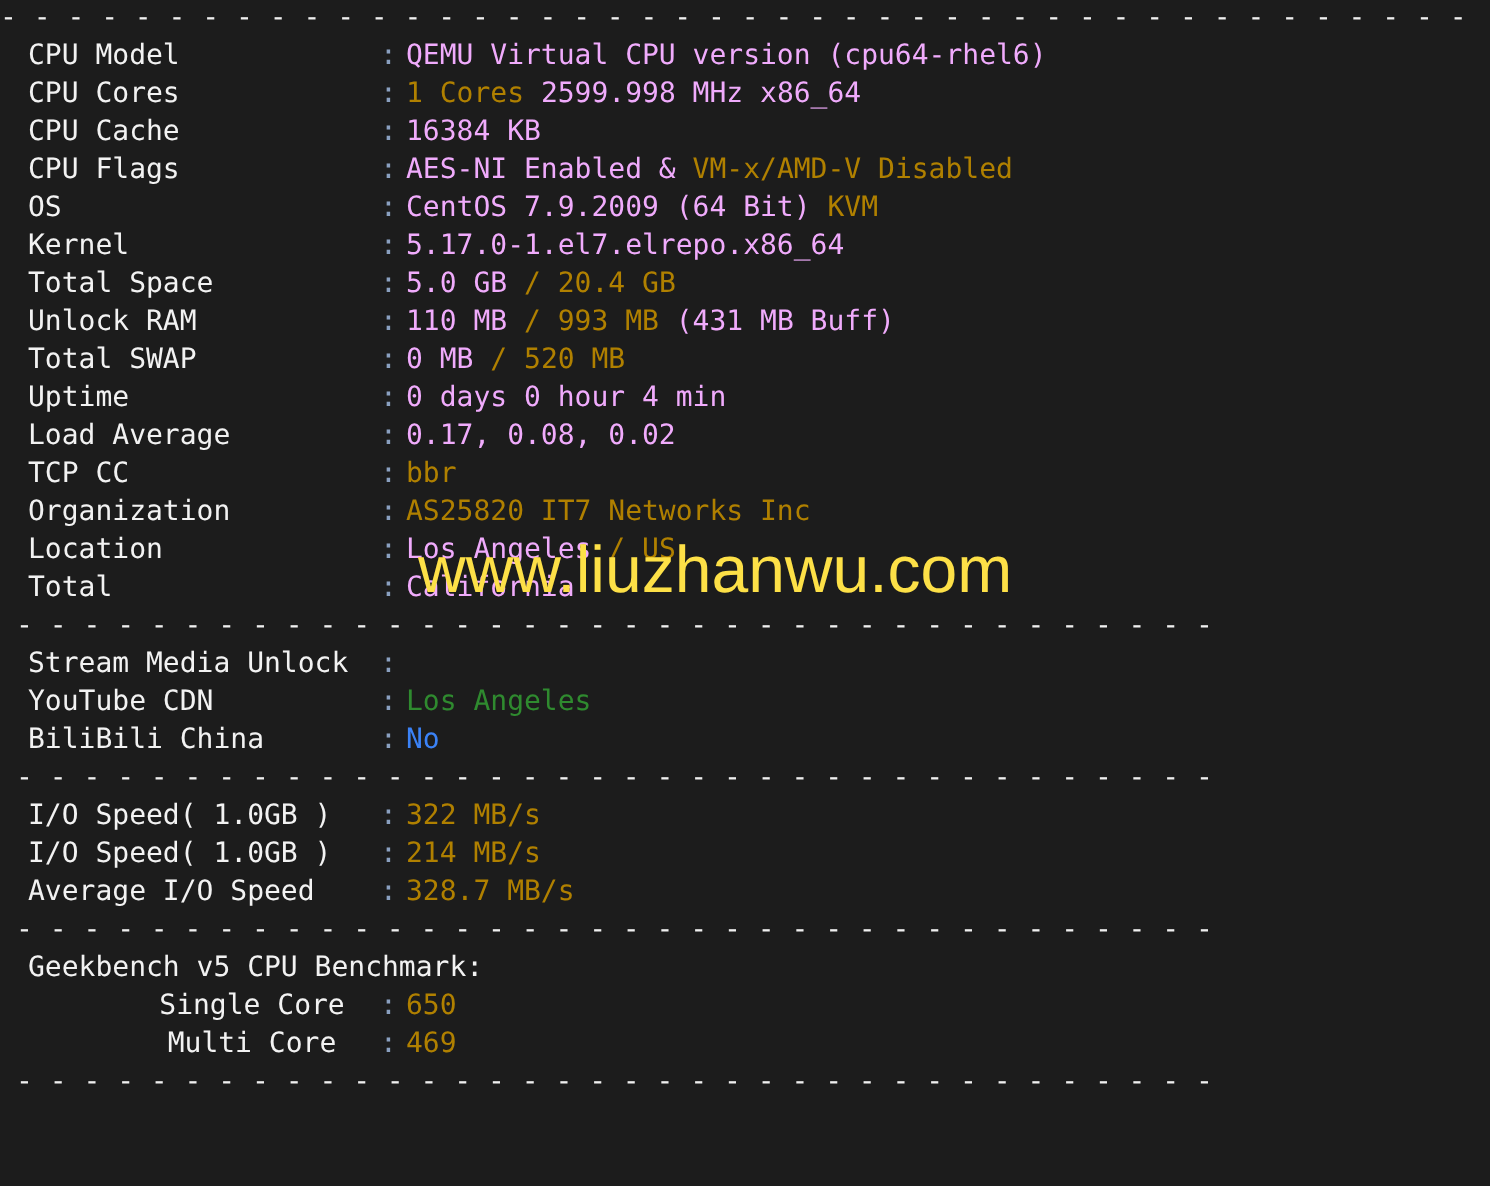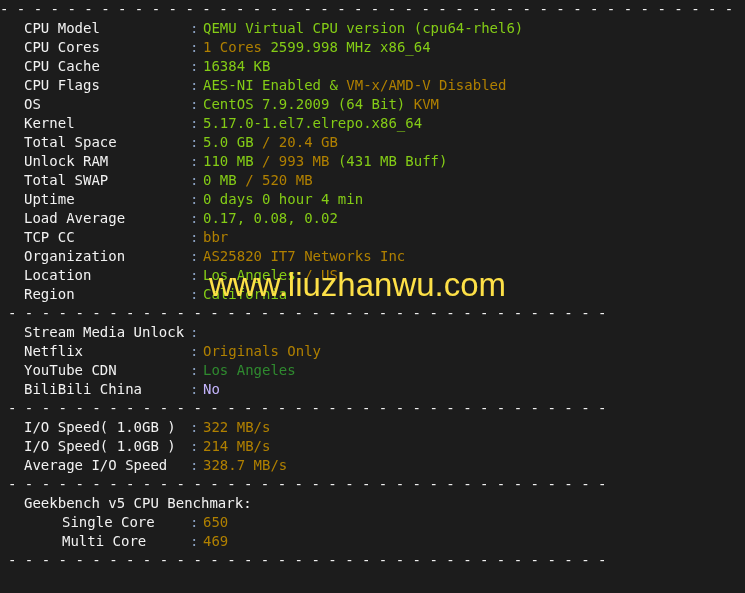--- a/index.html
+++ b/index.html
@@ -51,39 +51,40 @@
   
   .row {
     height: 19px;
     line-height: 19px;
     white-space: pre;
     overflow: hidden;
   }
   .label {
     display: inline-block;
     width: 190px;
-    padding-left: 24px;
+    padding-left: 14px;
     box-sizing: border-box;
     color: #f2f2f2;
     white-space: pre;
   }
   .label.indent {
     padding-left: 62px;
+    text-align: center;
   }
   .colon {
     display: inline-block;
     width: 13px;
     color: #8aa0c0;
   }
   .val { white-space: pre; }
 
-  .c-cyan   { color: #84cc16; }
+  .c-cyan   { color: #f0abfc; }
   .c-amber  { color: #b08000; }
   .c-green  { color: #2f8a2f; }
-  .c-red    { color: #c4b5fd; }
+  .c-red    { color: #3b82f6; }
 
   
   #watermark {
     position: absolute;
     left: 209px;
     top: 268px;
     font-family: "Liberation Sans", "DejaVu Sans", sans-serif;
     font-size: 33px;
     line-height: 33px;
     font-weight: 400;
@@ -110,30 +111,29 @@
       <div class="row"><span class="label">OS</span><span class="colon">:</span><span class="val c-cyan">CentOS 7.9.2009 (64 Bit) </span><span class="val c-amber">KVM</span></div>
       <div class="row"><span class="label">Kernel</span><span class="colon">:</span><span class="val c-cyan">5.17.0-1.el7.elrepo.x86_64</span></div>
       <div class="row"><span class="label">Total Space</span><span class="colon">:</span><span class="val c-cyan">5.0 GB </span><span class="val c-amber">/ 20.4 GB</span></div>
       <div class="row"><span class="label">Unlock RAM</span><span class="colon">:</span><span class="val c-cyan">110 MB </span><span class="val c-amber">/ 993 MB </span><span class="val c-cyan">(431 MB Buff)</span></div>
       <div class="row"><span class="label">Total SWAP</span><span class="colon">:</span><span class="val c-cyan">0 MB </span><span class="val c-amber">/ 520 MB</span></div>
       <div class="row"><span class="label">Uptime</span><span class="colon">:</span><span class="val c-cyan">0 days 0 hour 4 min</span></div>
       <div class="row"><span class="label">Load Average</span><span class="colon">:</span><span class="val c-cyan">0.17, 0.08, 0.02</span></div>
       <div class="row"><span class="label">TCP CC</span><span class="colon">:</span><span class="val c-amber">bbr</span></div>
       <div class="row"><span class="label">Organization</span><span class="colon">:</span><span class="val c-amber">AS25820 IT7 Networks Inc</span></div>
       <div class="row"><span class="label">Location</span><span class="colon">:</span><span class="val c-cyan">Los Angeles </span><span class="val c-amber">/ US</span></div>
-      <div class="row"><span class="label">Region</span><span class="colon">:</span><span class="val c-cyan">California</span></div>
+      <div class="row"><span class="label">Total</span><span class="colon">:</span><span class="val c-cyan">California</span></div>
     </div>
 
   <div class="sep inset">
     <span class="dashes">- - - - - - - - - - - - - - - - - - - - - - - - - - - - - - - - - - - - </span>
   </div>
 
   <div id="stream-media">
       <div class="row"><span class="label">Stream Media Unlock</span><span class="colon">:</span></div>
-      <div class="row"><span class="label">Netflix</span><span class="colon">:</span><span class="val c-amber">Originals Only</span></div>
       <div class="row"><span class="label">YouTube CDN</span><span class="colon">:</span><span class="val c-green">Los Angeles</span></div>
       <div class="row"><span class="label">BiliBili China</span><span class="colon">:</span><span class="val c-red">No</span></div>
     </div>
 
   <div class="sep inset">
     <span class="dashes">- - - - - - - - - - - - - - - - - - - - - - - - - - - - - - - - - - - - </span>
   </div>
 
   <div id="io-tests">
       <div class="row"><span class="label">I/O Speed( 1.0GB )</span><span class="colon">:</span><span class="val c-amber">322 MB/s</span></div>

